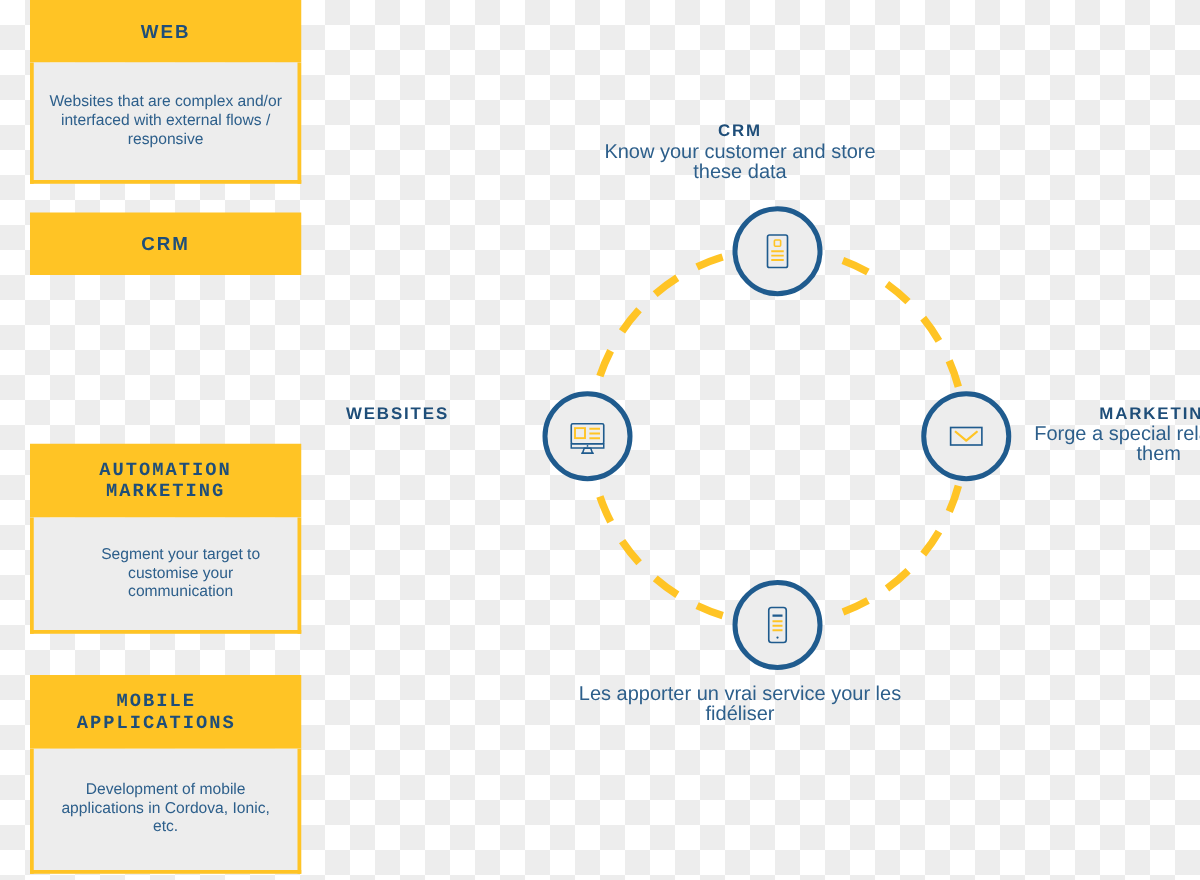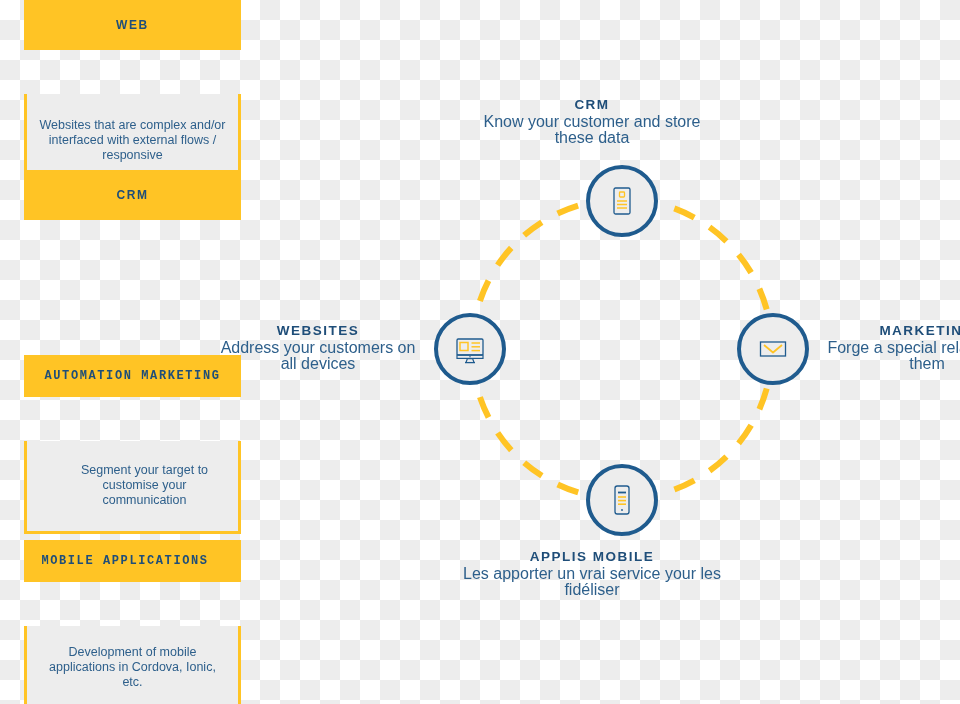--- a/index.html
+++ b/index.html
@@ -30,21 +30,21 @@
     position: absolute;
     left: 24px;
     width: 217px;
     box-sizing: border-box;
   }
   .card-header {
     background: #ffc425;
     color: #1f4e79;
     text-align: center;
     font-weight: bold;
-    font-size: 12px;
+    font-size: 15px;
     letter-spacing: 1.6px;
     line-height: 17px;
     padding: 17px 6px 16px 6px;
     box-sizing: border-box;
   }
   .card-header.two-line {
     padding: 13px 6px 13px 6px;
     font-family: Liberation Mono, monospace;
   }
   .card-body {
@@ -53,34 +53,33 @@
     border-top: none;
     color: #2d5f8b;
     text-align: center;
     font-size: 12.5px;
     line-height: 15px;
     padding: 14px 12px 16px 12px;
     box-sizing: border-box;
     display: flex;
     align-items: center;
     justify-content: center;
-    margin-top: 44px;
   }
 
   
   #card-web            { top: 0px; }
   #card-web .card-body { height: 97px; }
   #card-crm            { top: 170px; }
   #card-crm .card-body { height: 115px; }
   #card-automation     { top: 355px; }
   #card-automation .card-header { padding: 13px 6px 12px 6px; }
   #card-automation .card-body   { height: 93px; padding-left: 36px; }
   #card-mobile         { top: 540px; }
   #card-mobile .card-header { padding: 13px 21px 12px 6px; }
-  #card-mobile .card-body   { height: 88px; }
+  #card-mobile .card-body   { height: 100px; }
 
   
   #cycle {
     position: absolute;
     left: 262px;
     top: 0px;
     width: 698px;
     height: 704px;
   }
   #dashed-ring {
@@ -193,21 +192,20 @@
         <line x1="18.5" y1="14.8" x2="27" y2="14.8" stroke="#ffc425" stroke-width="1.5"></line>
         <line x1="18.5" y1="18.6" x2="27" y2="18.6" stroke="#ffc425" stroke-width="1.5"></line>
         <rect x="4" y="23" width="26" height="3.4" fill="none" stroke="#1f5b8e" stroke-width="1.2"></rect>
         <circle cx="17" cy="24.7" r="0.7" fill="#1f5b8e"></circle>
         <path d="M13 30.5 L14.4 26.6 L19.6 26.6 L21 30.5 Z" fill="none" stroke="#1f5b8e" stroke-width="1.2"></path>
         <line x1="12" y1="30.6" x2="22" y2="30.6" stroke="#1f5b8e" stroke-width="1.3"></line>
       </svg>
     </div>
     <div class="label" id="label-websites">
       <div class="label-title">WEBSITES</div>
-      <div class="label-desc">Address your customers on all devices</div>
     </div>
 
     <div class="node" id="node-marketing">
       <svg class="node-icon" viewBox="0 0 34 34">
         <rect x="4.5" y="10" width="25" height="14" fill="none" stroke="#1f5b8e" stroke-width="1.3"></rect>
         <path d="M8 13 L17 20.5 L26 13" fill="none" stroke="#ffc425" stroke-width="1.8" stroke-linejoin="round"></path>
       </svg>
     </div>
     <div class="label" id="label-marketing">
       <div class="label-title">MARKETING</div>
@@ -218,18 +216,17 @@
       <svg class="node-icon" viewBox="0 0 34 34">
         <rect x="10" y="3" width="14" height="28" rx="2.2" fill="none" stroke="#1f5b8e" stroke-width="1.3"></rect>
         <line x1="13" y1="9.5" x2="21" y2="9.5" stroke="#1f5b8e" stroke-width="1.8"></line>
         <line x1="13" y1="14" x2="21" y2="14" stroke="#ffc425" stroke-width="1.6"></line>
         <line x1="13" y1="17.6" x2="21" y2="17.6" stroke="#ffc425" stroke-width="1.6"></line>
         <line x1="13" y1="21.2" x2="21" y2="21.2" stroke="#ffc425" stroke-width="1.6"></line>
         <circle cx="17" cy="27" r="0.9" fill="#1f5b8e"></circle>
       </svg>
     </div>
     <div class="label" id="label-mobile">
-      <div class="label-title">APPLIS MOBILE</div>
       <div class="label-desc">Les apporter un vrai service your les fidéliser</div>
     </div>
 
   </div>
 </div>
 
 </body></html>

